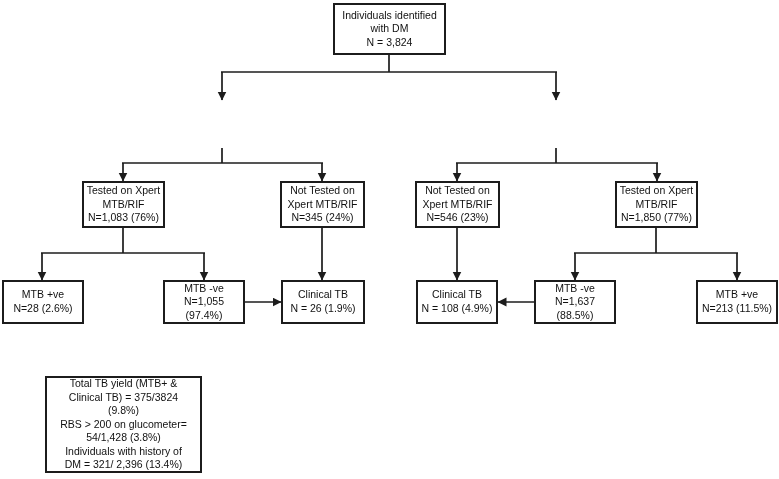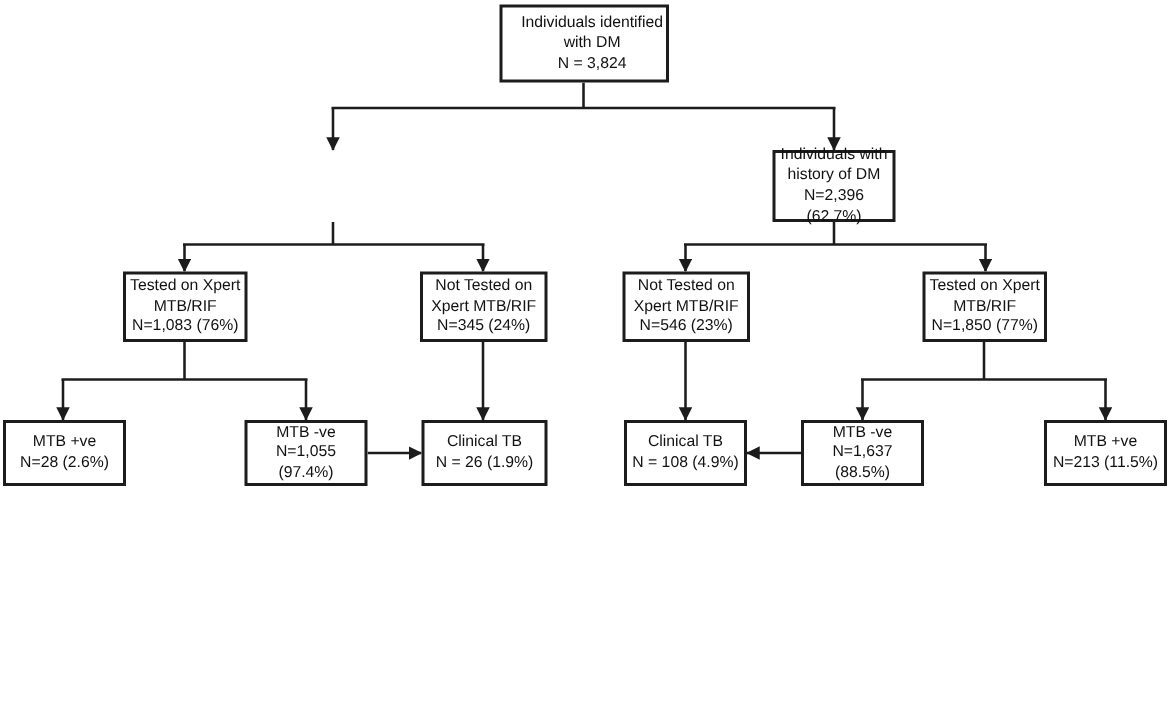--- a/index.html
+++ b/index.html
@@ -27,21 +27,21 @@
     justify-content: center;
     text-align: center;
   }
   .node .label {
     white-space: pre-line;
     font-size: 10.5px;
     line-height: 1.3;
     padding: 1px 2px;
   }
   
-  .n-root        { left:333px; top:3px;   width:113px; height:52px;justify-content:flex-end; }
+  .n-root        { left:333px; top:3px;   width:113px; height:52px; }
   .n-rbs         { left:181px; top:100px; width:82px;  height:48px; }
   .n-history     { left:515px; top:100px; width:82px;  height:48px; }
   .n-tested-l    { left:82px;  top:181px; width:83px;  height:47px; }
   .n-nottested-l { left:280px; top:181px; width:85px;  height:47px; }
   .n-nottested-r { left:415px; top:181px; width:85px;  height:47px; }
   .n-tested-r    { left:615px; top:181px; width:83px;  height:47px; }
   .n-mtbpos-l    { left:2px;   top:280px; width:82px;  height:44px; }
   .n-mtbneg-l    { left:163px; top:280px; width:82px;  height:44px; }
   .n-clinical-l  { left:281px; top:280px; width:84px;  height:44px; }
   .n-clinical-r  { left:416px; top:280px; width:82px;  height:44px; }
@@ -96,25 +96,20 @@
 
       <path d="M534,302 L498,302" marker-end="url(#arrow)"></path>
     </g>
   </svg>
 
   <div class="node n-root">
     <span class="label">Individuals identified
 with DM
 N = 3,824</span>
   </div>
-  <div class="node n-history">
-    <span class="label">Individuals with
-history of DM
-N=2,396 (62.7%)</span>
-  </div>
   <div class="node n-tested-l">
     <span class="label">Tested on Xpert
 MTB/RIF
 N=1,083 (76%)</span>
   </div>
   <div class="node n-nottested-l">
     <span class="label">Not Tested on
 Xpert MTB/RIF
 N=345 (24%)</span>
   </div>
@@ -145,14 +140,23 @@
 N = 108 (4.9%)</span>
   </div>
   <div class="node n-mtbneg-r">
     <span class="label">MTB -ve
 N=1,637 (88.5%)</span>
   </div>
   <div class="node n-mtbpos-r">
     <span class="label">MTB +ve
 N=213 (11.5%)</span>
   </div>
+  <div class="node n-summary">
+    <span class="label">Total TB yield (MTB+ &amp;
+Clinical TB) = 375/3824
+(9.8%)
+RBS &gt; 200 on glucometer=
+54/1,428 (3.8%)
+Individuals with history of
+DM = 321/ 2,396  (13.4%)</span>
+  </div>
 
 </div>
 
 </body></html>

